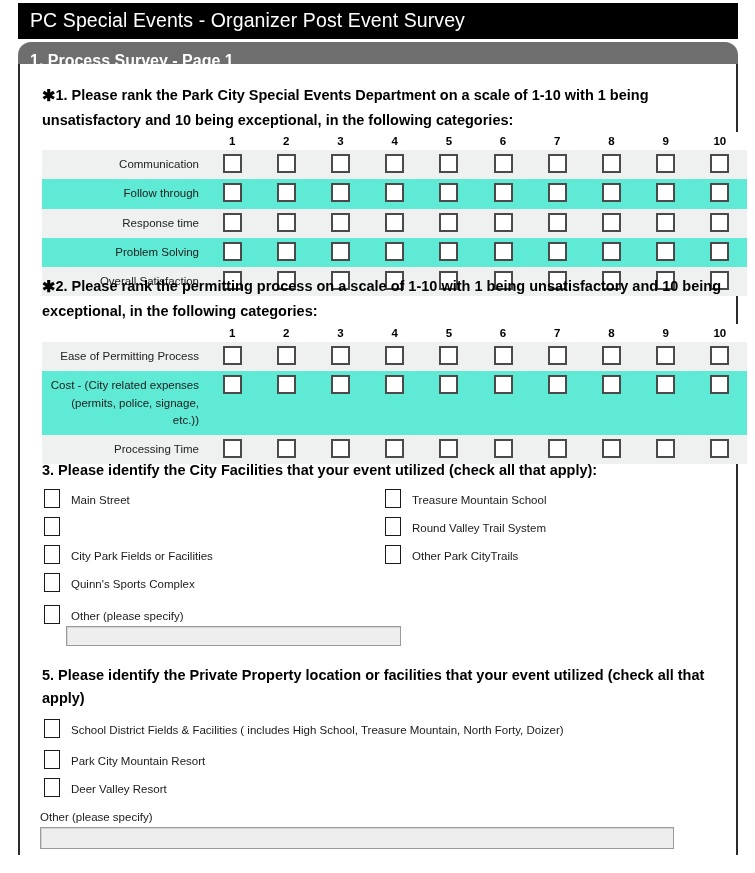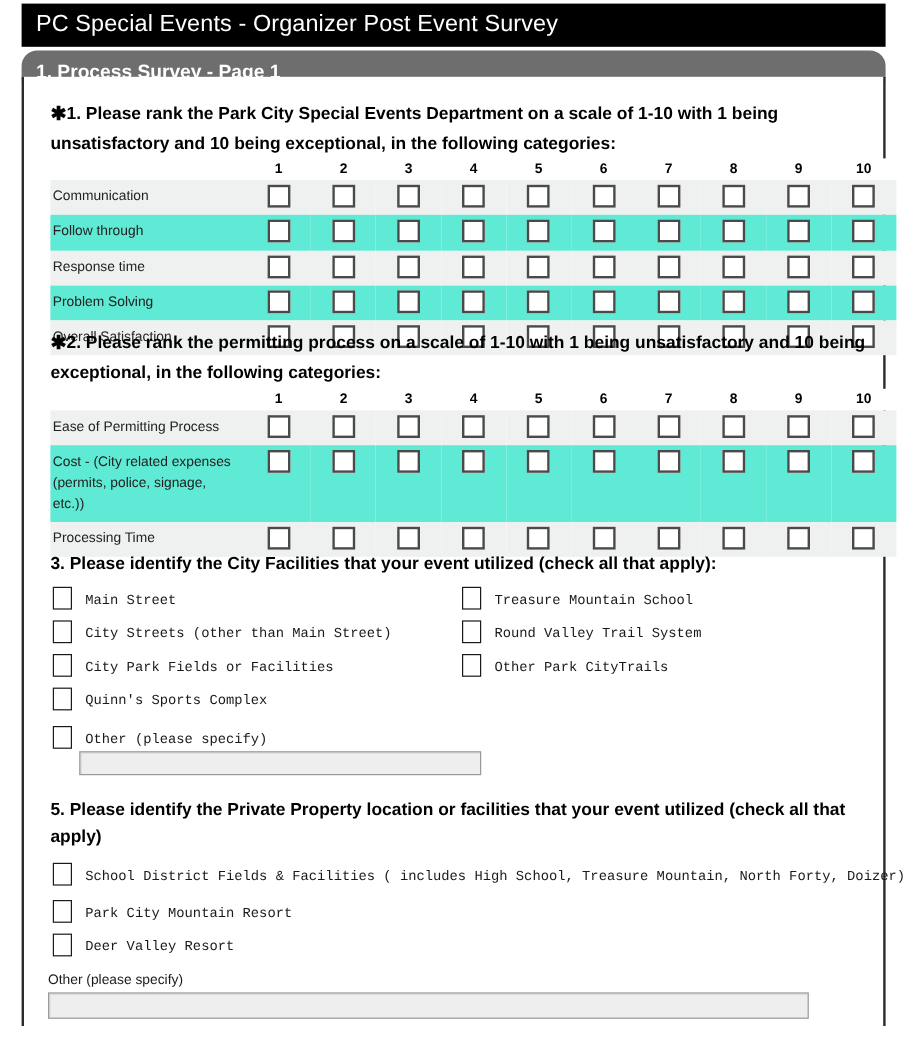--- a/index.html
+++ b/index.html
@@ -124,21 +124,21 @@
     padding: 0 0 3px 0;
     height: 15px;
     vertical-align: bottom;
     background: #ffffff;
   }
   .matrix th.corner { background: #ffffff; }
 
   .matrix td.row-label {
     font-size: 11.5px;
     color: #222;
-    text-align: left;
+    text-align: right;
     padding: 6px 6px 6px 2px;
     vertical-align: top;
     line-height: 1.5;
     margin-top: 40px;
   }
   .matrix td.cell {
     text-align: center;
     vertical-align: top;
     padding: 4px 0 4px 0;
   }
@@ -153,21 +153,20 @@
     background: #ffffff;
     box-sizing: content-box;
     vertical-align: top;
   }
 
   
   .cb-row {
     position: absolute;
     display: flex;
     align-items: center;
-    font-family: Liberation Mono, monospace;
   }
   .cbox {
     flex: none;
     width: 16px;
     height: 19px;
     border: 1.5px solid #1a1a1a;
     background: #ffffff;
     box-sizing: border-box;
   }
   .cb-label {
@@ -389,21 +388,20 @@
       </table>
 
       <div class="q-heading q3-heading">3. Please identify the City Facilities that your event utilized (check all that apply):</div>
 
       <div class="cb-row q3-left" style="top:425px;">
         <span class="cbox"></span>
         <span class="cb-label">Main Street</span>
       </div>
       <div class="cb-row q3-left" style="top:453px;">
         <span class="cbox"></span>
-        <span class="cb-label">City Streets (other than Main Street)</span>
       </div>
       <div class="cb-row q3-left" style="top:481px;">
         <span class="cbox"></span>
         <span class="cb-label">City Park Fields or Facilities</span>
       </div>
       <div class="cb-row q3-left" style="top:509px;">
         <span class="cbox"></span>
         <span class="cb-label">Quinn's Sports Complex</span>
       </div>
       <div class="cb-row q3-left" style="top:541px;">

